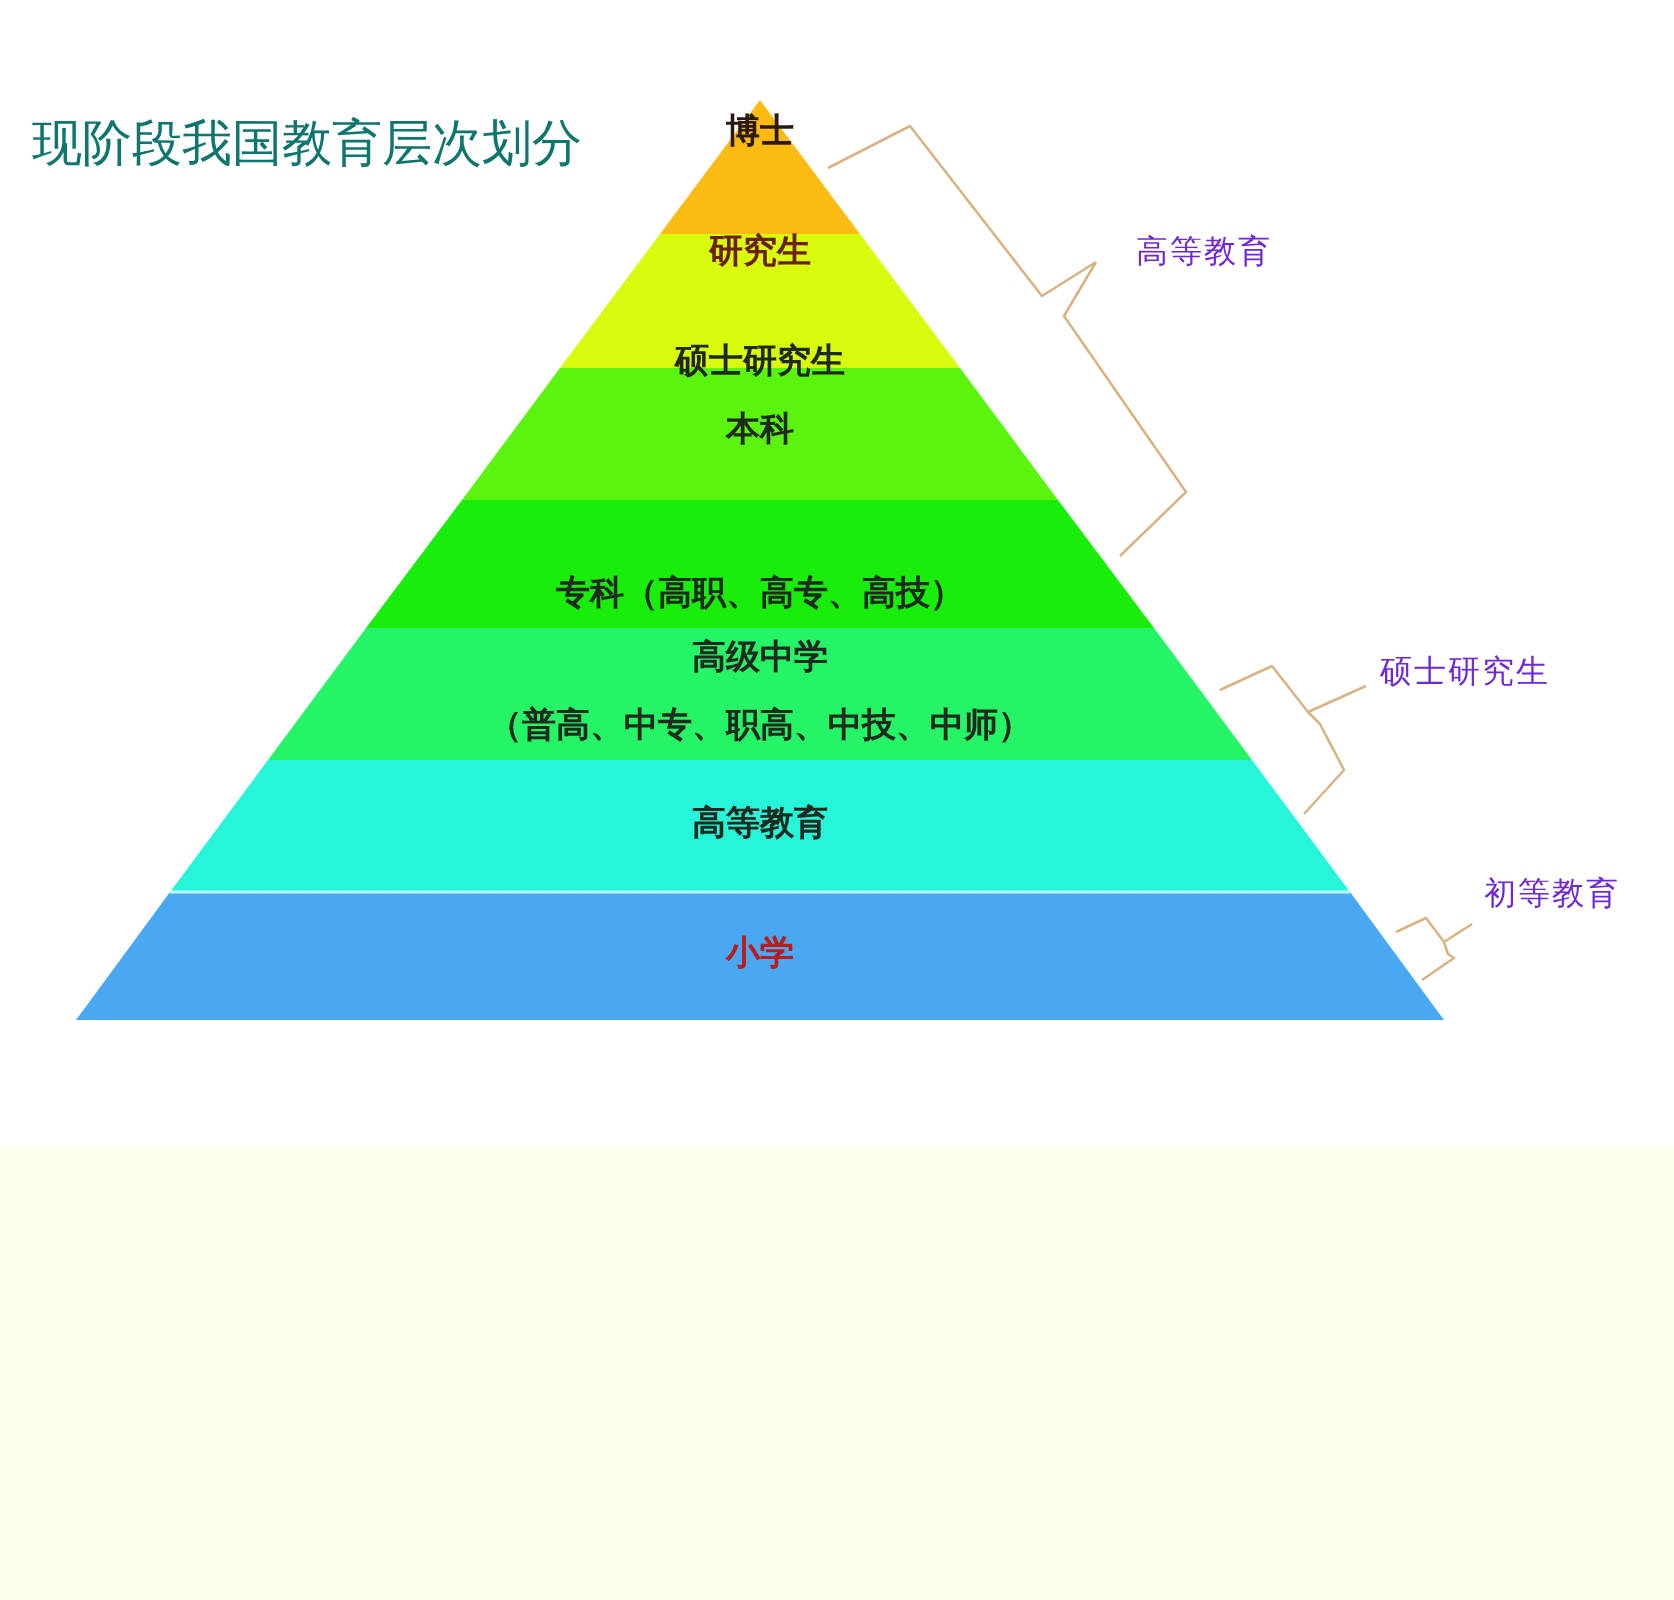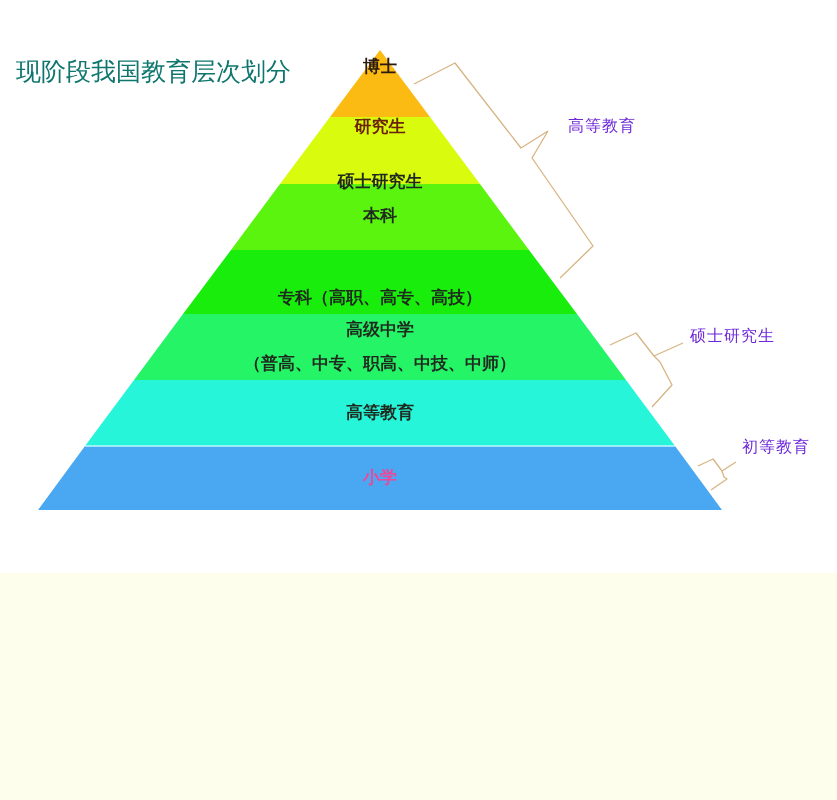--- a/index.html
+++ b/index.html
@@ -58,17 +58,17 @@
 </svg>
 
 <div class="lvl-label" style="left:380px; top:58px; color:#2a1a10;">博士</div>
 <div class="lvl-label" style="left:380px; top:93px; color:#6b2208;margin-top:25px;">研究生</div>
 <div class="lvl-label" style="left:380px; top:142px;margin-top:31px;">硕士研究生</div>
 <div class="lvl-label" style="left:380px; top:207px;">本科</div>
 <div class="lvl-label" style="left:380px; top:272px;margin-top:17px;">专科（高职、高专、高技）</div>
 <div class="lvl-label" style="left:380px; top:321px;">高级中学</div>
 <div class="lvl-label" style="left:380px; top:355px;">（普高、中专、职高、中技、中师）</div>
 <div class="lvl-label" style="left:380px; top:404px;">高等教育</div>
-<div class="lvl-label" style="left:380px; top:469px; color:#ec4899;">小学</div>
+<div class="lvl-label" style="left:380px; top:469px; color:#b91c1c;">小学</div>
 
 <div class="cat-label" style="left:568px; top:116px;">高等教育</div>
 <div class="cat-label" style="left:690px; top:326px;">硕士研究生</div>
 <div class="cat-label" style="left:742px; top:437px;">初等教育</div>
 
 </body></html>

